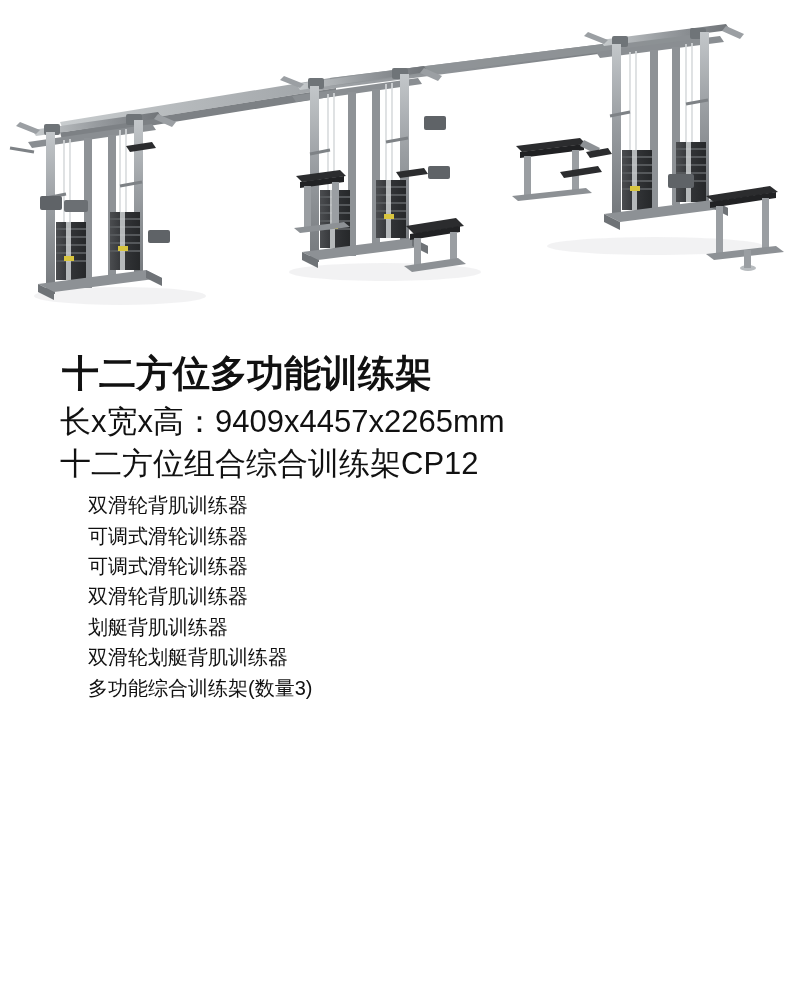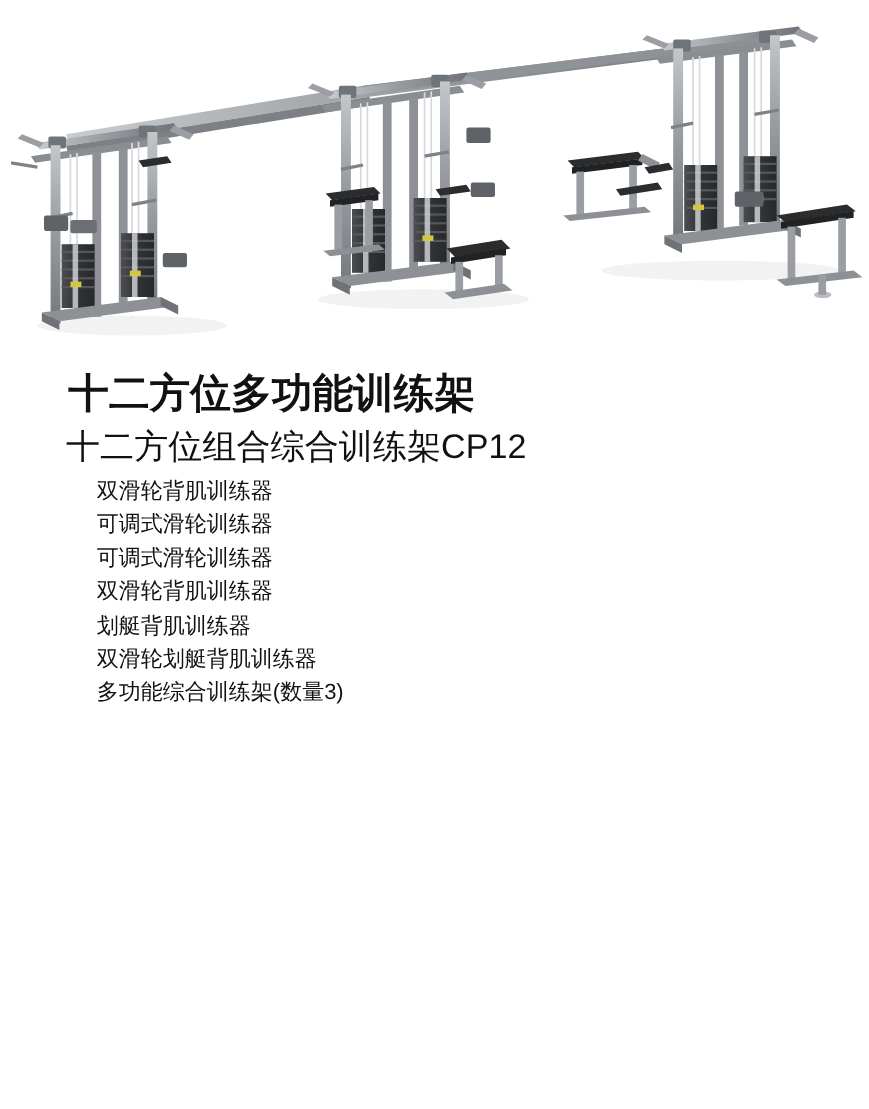--- a/index.html
+++ b/index.html
@@ -29,21 +29,21 @@
     overflow: hidden;
   }
   .illustration svg {
     display: block;
   }
 
   
   .text-block {
     position: absolute;
     left: 0;
-    top: 336px;
+    top: 352px;
     width: 790px;
     padding: 0 0 0 0;
   }
   .title {
     font-size: 37px;
     font-weight: bold;
     line-height: 1.18;
     margin: 0 0 6px 62px;
     letter-spacing: 0px;
     color: #111;
@@ -309,20 +309,21 @@
         <rect x="148" y="230" width="22" height="13" rx="2" fill="#5f6367"></rect>
         <rect x="64" y="200" width="24" height="12" rx="2" fill="#6b6f73"></rect>
 
         <polygon points="126,146 152,142 156,148 130,152" fill="#2b2c2e"></polygon>
       </g>
     </svg>
   </div>
 
   <div class="text-block">
     <h1 class="title">十二方位多功能训练架</h1>
+    <div class="dims">长x宽x高：9409x4457x2265mm</div>
     <div class="model">十二方位组合综合训练架CP12</div>
     <ul class="item-list">
       <li>双滑轮背肌训练器</li>
       <li>可调式滑轮训练器</li>
       <li>可调式滑轮训练器</li>
       <li>双滑轮背肌训练器</li>
       <li>划艇背肌训练器</li>
       <li>双滑轮划艇背肌训练器</li>
       <li>多功能综合训练架(数量3)</li>
     </ul>

